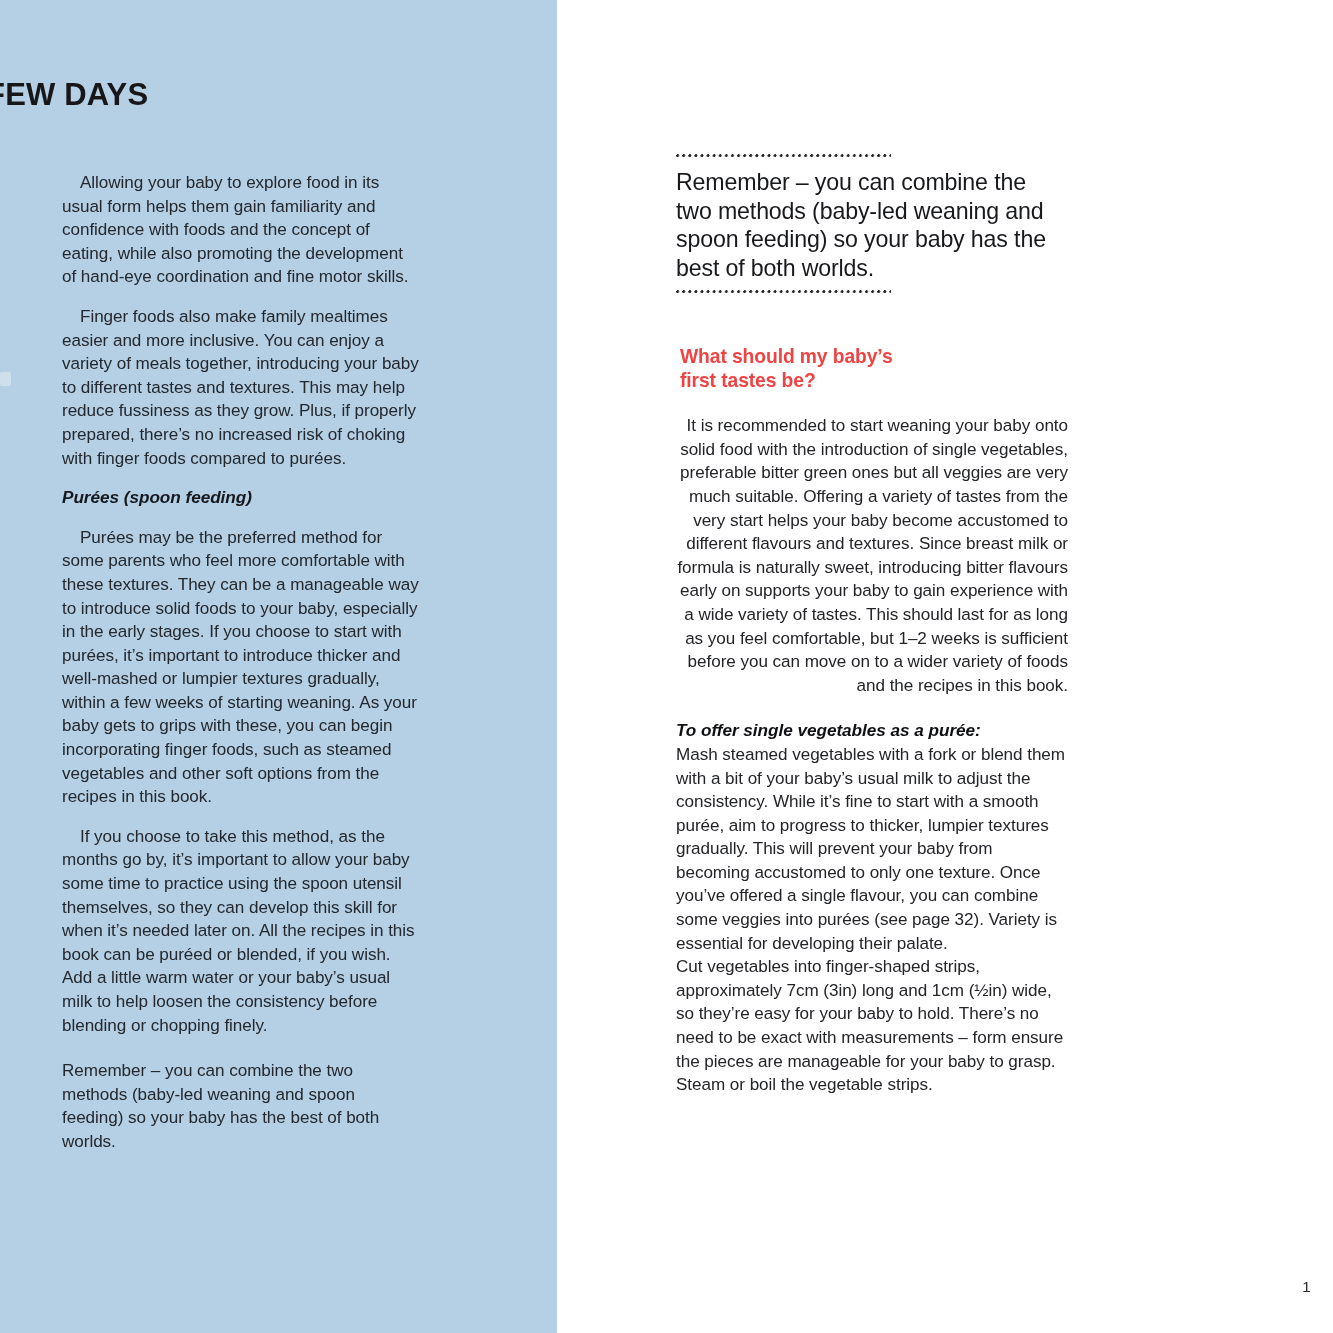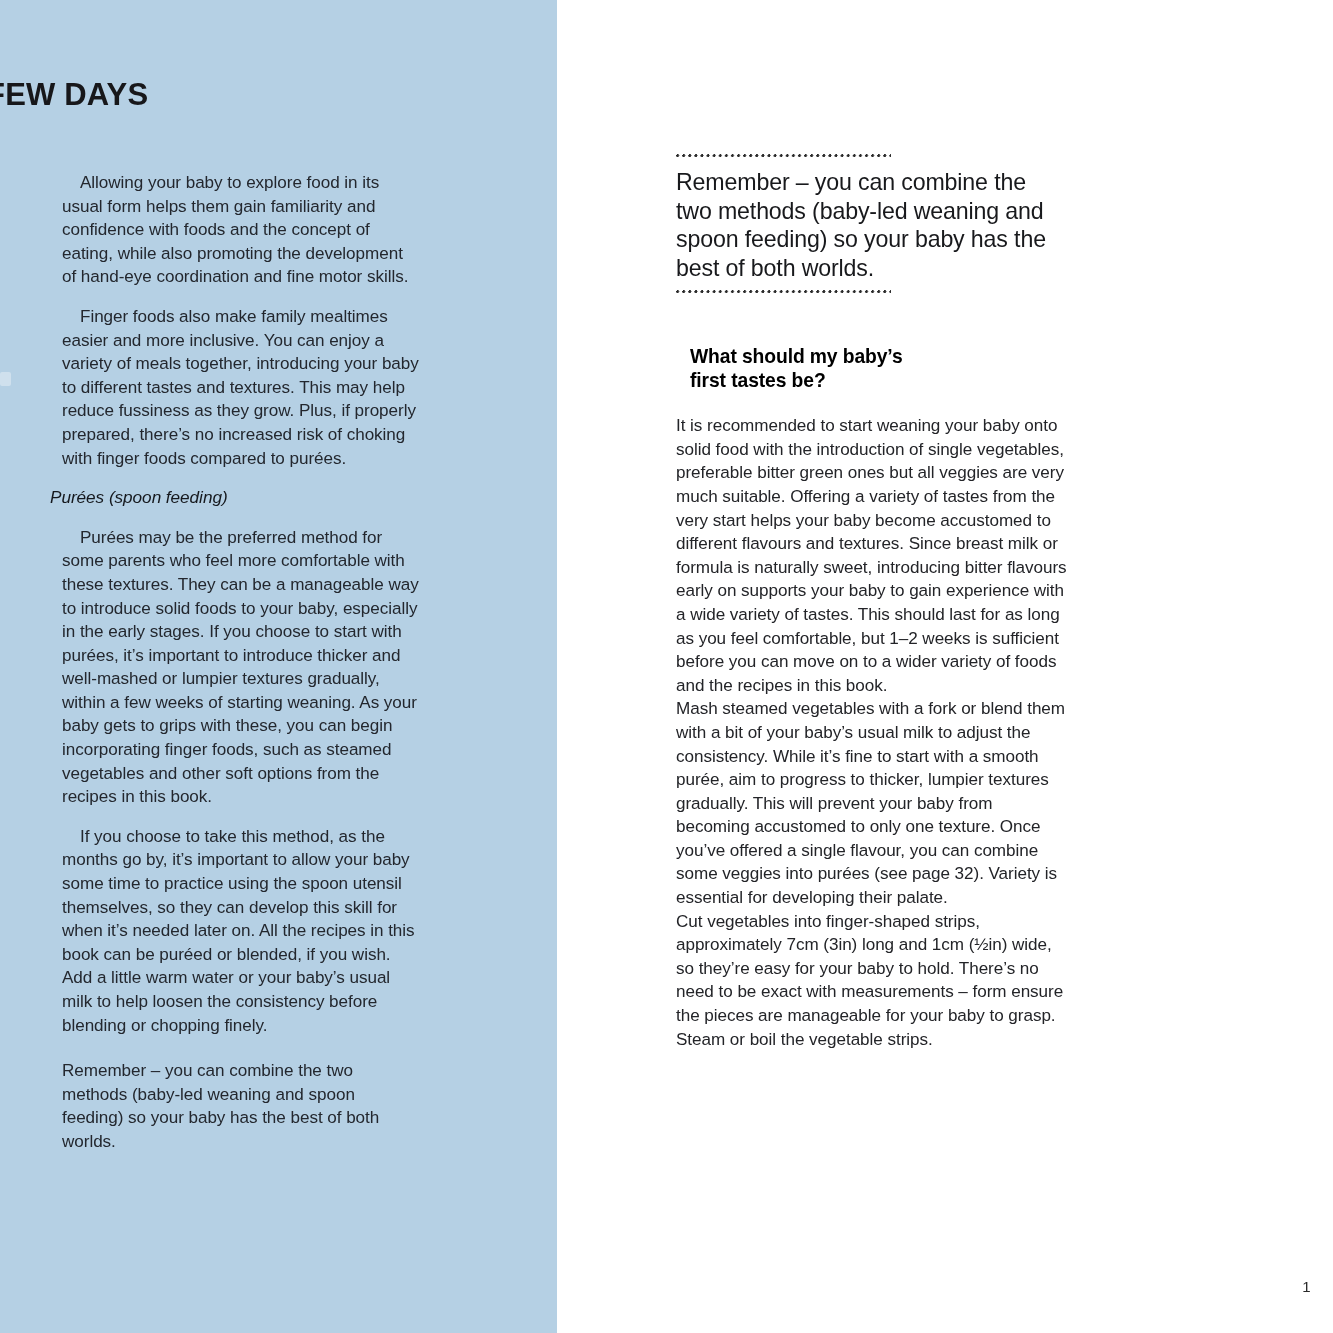--- a/index.html
+++ b/index.html
@@ -58,23 +58,23 @@
     letter-spacing: -0.05px;
   }
 
   .left-body p {
     margin: 16px;
   }
   .left-body p.indent {
     text-indent: 18px;
   }
   .left-body h3 {
-    margin: 11px 0 0 4px;
+    margin: 11px 0 0 16px;
     font-size: 17.2px;
-    font-weight: 400;
+    font-weight: 700;
     font-style: italic;
     line-height: 23.6px;
     color: #15181d;
   }
   .left-body p.remember {
     margin-top: 22px;
   }
 
   
   .mid-col {
@@ -111,32 +111,33 @@
     position: absolute;
     left: 0;
     top: 345px;
     width: 392px;
     font-size: 17.1px;
     line-height: 23.6px;
     color: #232428;
     letter-spacing: -0.05px;
   }
   .mid-body h2 {
-    margin: 0 0 0 14px;
+    margin: 0 0 0 4px;
     font-size: 19.3px;
     font-weight: 700;
     line-height: 23.6px;
-    color: #000000;
+    color: #ef4444;
     letter-spacing: -0.1px;
   }
   .mid-body p {
     margin: 0;
   }
   .mid-body p.gap-before {
     margin-top: 22px;
+    text-align: right;
   }
   .mid-body h3 {
     margin: 22px 0 0 0;
     font-size: 17.2px;
     font-weight: 700;
     font-style: italic;
     line-height: 23.6px;
     color: #0f1013;
   }
 
@@ -201,20 +202,21 @@
     </div>
 
     <div class="mid-body">
       <h2>
         <span>What should my baby’s</span><br>
         <span>first tastes be?</span>
       </h2>
 
       <p class="gap-before">It is recommended to start weaning your baby onto solid food with the introduction of single vegetables, preferable bitter green ones but all veggies are very much suitable. Offering a variety of tastes from the very start helps your baby become accustomed to different flavours and textures. Since breast milk or formula is naturally sweet, introducing bitter flavours early on supports your baby to gain experience with a wide variety of tastes. This should last for as long as you feel comfortable, but 1–2 weeks is sufficient before you can move on to a wider variety of foods and the recipes in this book.</p>
 
+      <h3>To offer single vegetables as a purée:</h3>
       <p>Mash steamed vegetables with a fork or blend them with a bit of your baby’s usual milk to adjust the consistency. While it’s fine to start with a smooth purée, aim to progress to thicker, lumpier textures gradually. This will prevent your baby from becoming accustomed to only one texture. Once you’ve offered a single flavour, you can combine some veggies into purées (see page 32). Variety is essential for developing their palate.</p>
 
       <p>Cut vegetables into finger-shaped strips, approximately 7cm (3in) long and 1cm (½in) wide, so they’re easy for your baby to hold. There’s no need to be exact with measurements – form ensure the pieces are manageable for your baby to grasp. Steam or boil the vegetable strips.</p>
     </div>
   </div>
 
   <div class="right-col">
 
     
 

